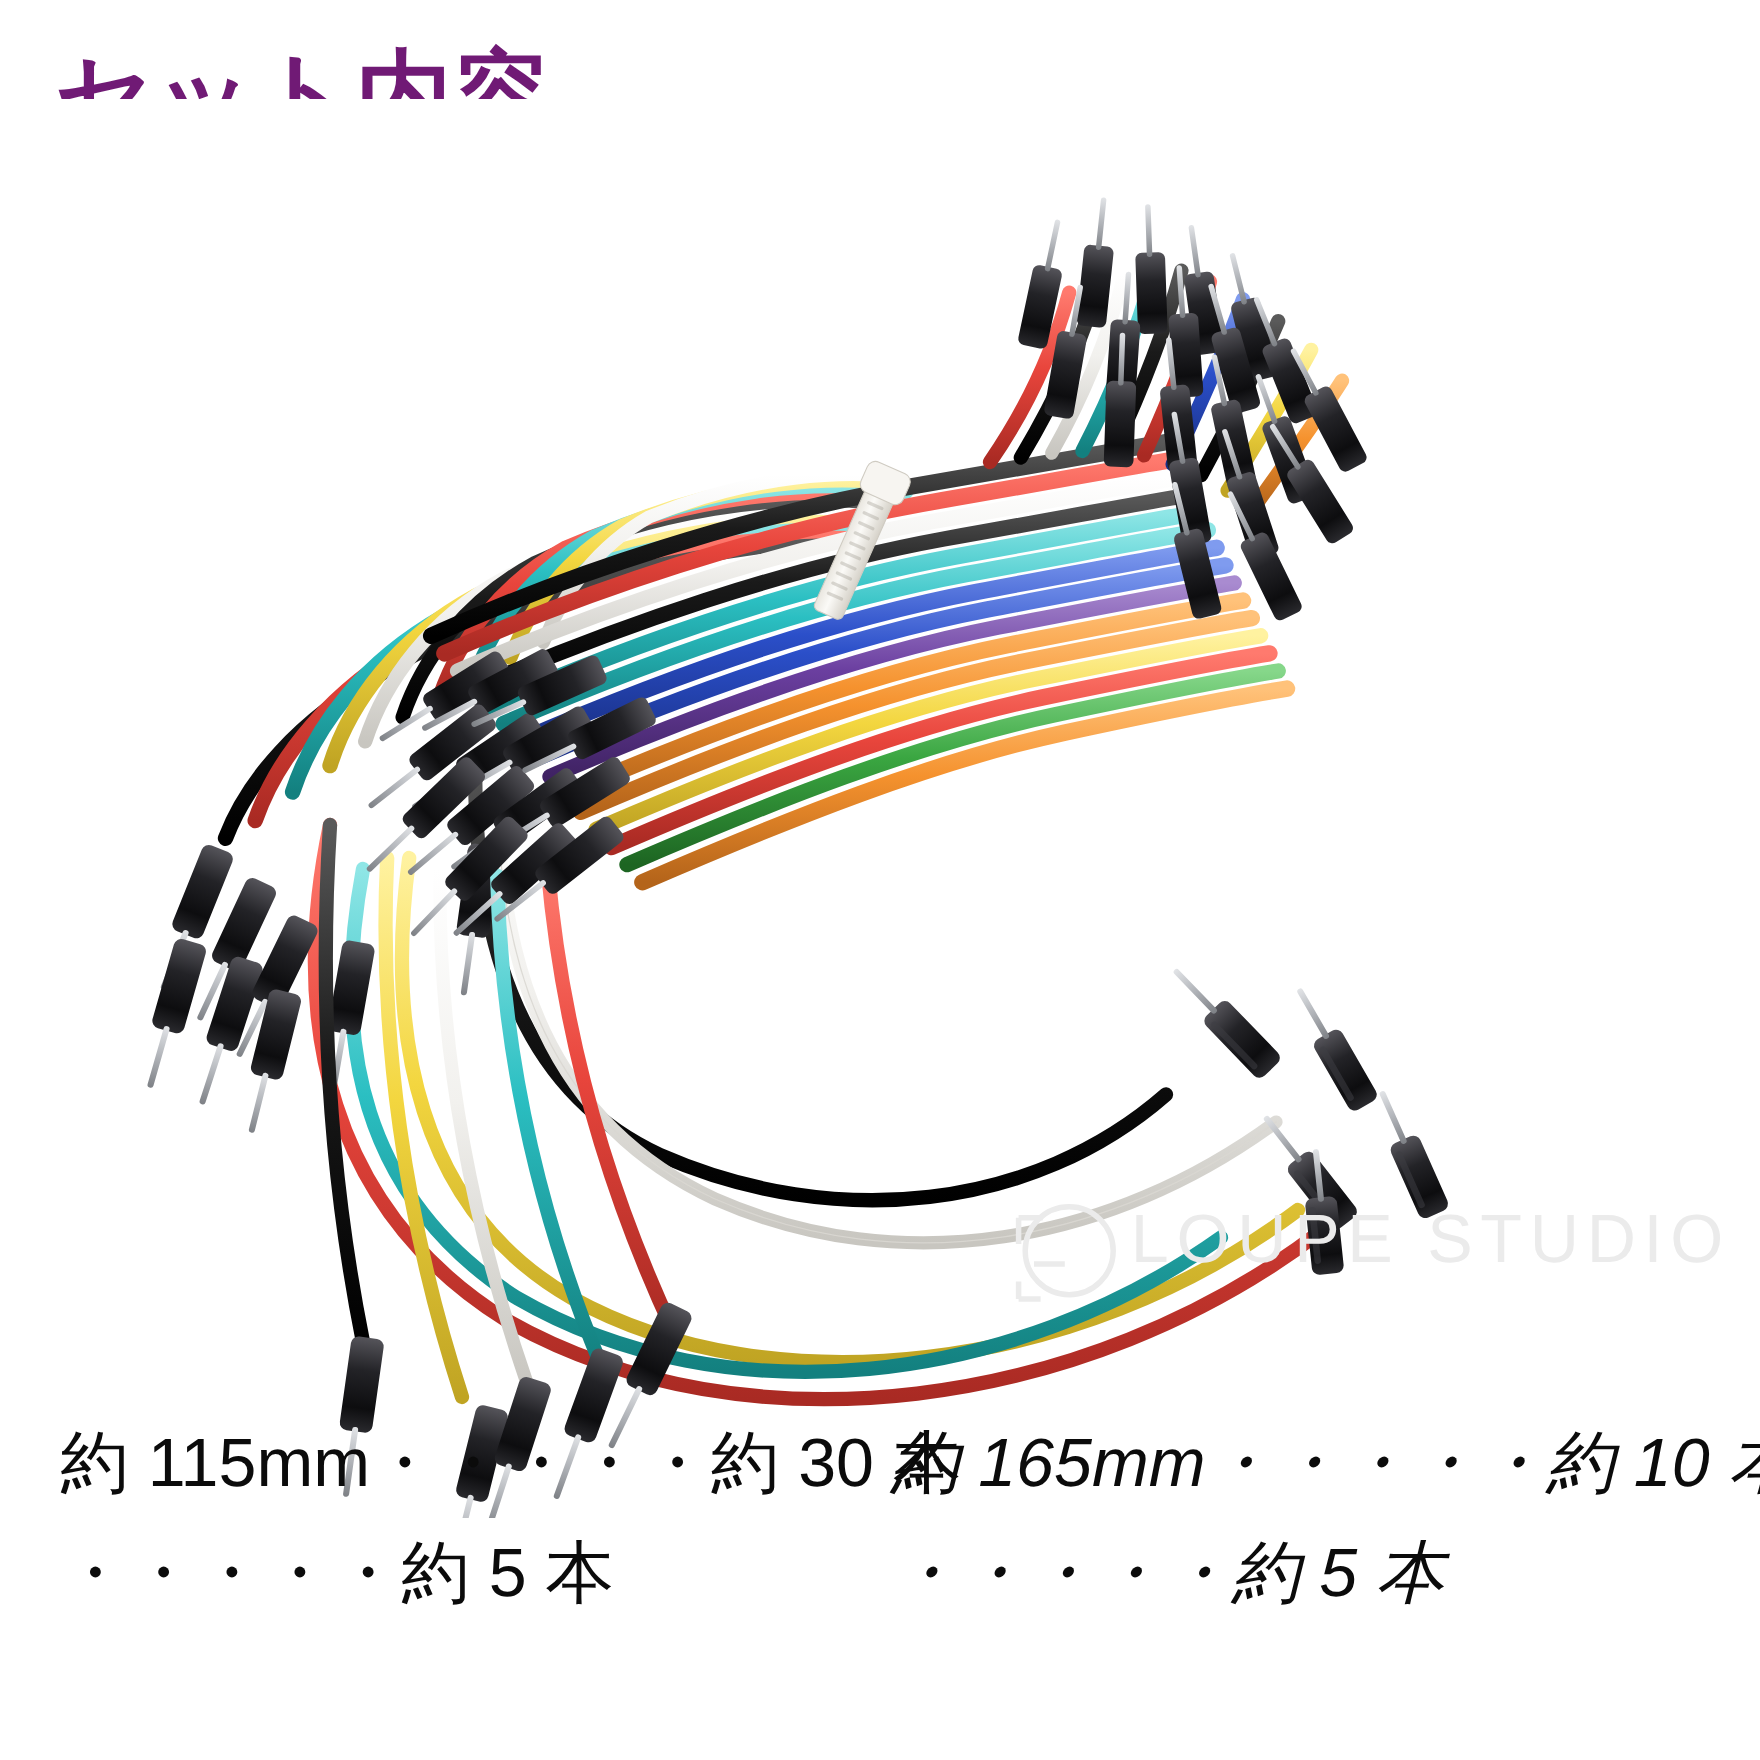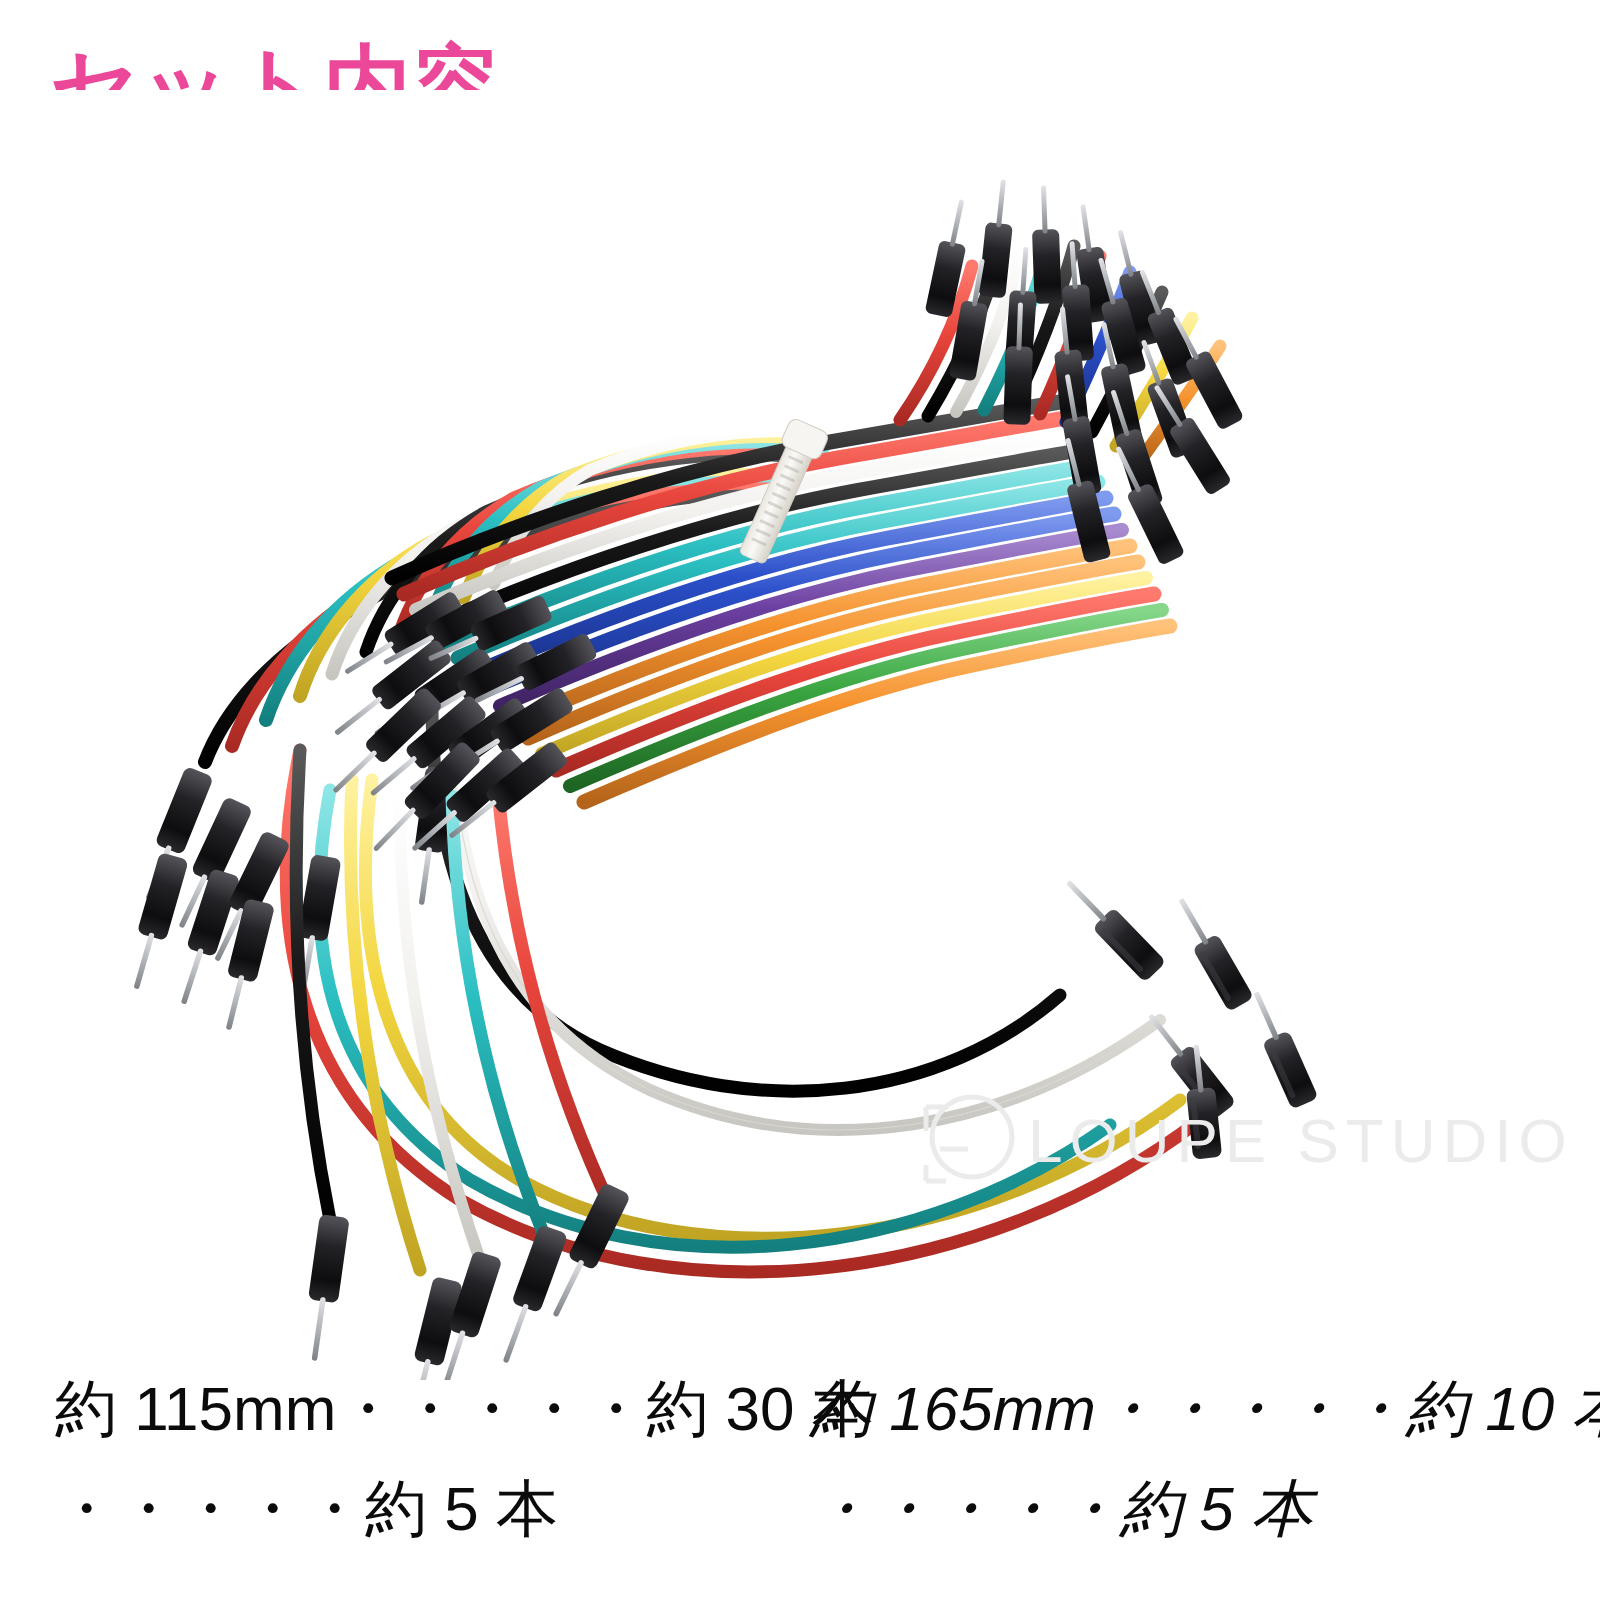--- a/index.html
+++ b/index.html
@@ -3,45 +3,45 @@
 <meta charset="utf-8">
 <style>
   html,body{margin:0;padding:0;background:#fff;}
   body{
     width:1600px;height:1600px;position:relative;overflow:hidden;
     font-family:"Liberation Sans","DejaVu Sans",sans-serif;
     background:#ffffff;
   }
   #page-title{
     position:absolute;left:50px;top:38px;
-    font-size:88px;font-weight:bold;color:#ec4899;
+    font-size:88px;font-weight:bold;color:#701a75;
     letter-spacing:1px;line-height:1.1;white-space:nowrap;
   }
   #photo{
     position:absolute;left:0;top:90px;width:1600px;height:1290px;
     overflow:hidden;
   }
   #photo svg{display:block;width:1600px;height:1290px;}
 
   #watermark{
     position:absolute;left:910px;top:1085px;
     width:420px;height:110px;
     pointer-events:none;
   }
   #watermark .wm-text{
-    position:absolute;left:118px;top:20px;
+    position:absolute;left:118px;top:6px;
     font-size:62px;letter-spacing:7px;
     color:#ebebeb;white-space:nowrap;font-weight:400;
   }
   #watermark .wm-mark{
     position:absolute;left:0;top:6px;width:116px;height:96px;
   }
 
   #specs{
-    position:absolute;left:0;top:1378px;width:1600px;
+    position:absolute;left:0;top:1300px;width:1600px;
     display:grid;grid-template-columns:790px 810px;
     grid-template-rows:100px 100px;
     align-items:start;
   }
   .spec-row{
     font-size:62px;color:#0b0b0b;white-space:nowrap;
     line-height:1;display:flex;align-items:baseline;
   }
   .spec-col-left{padding-left:55px;}
   .spec-col-right{padding-left:20px;font-style:italic;}

